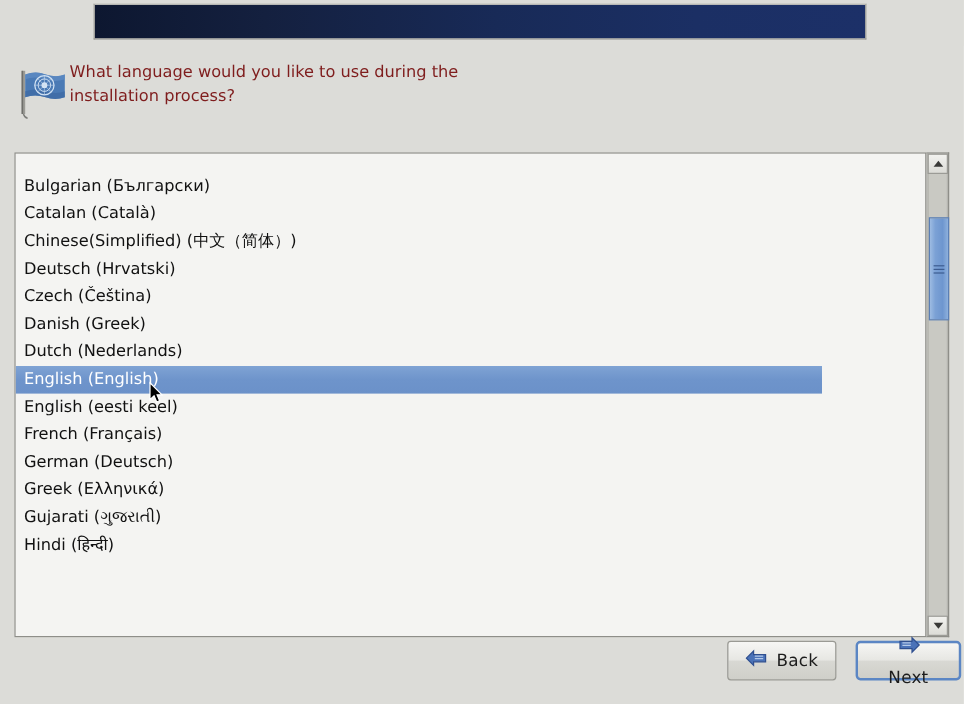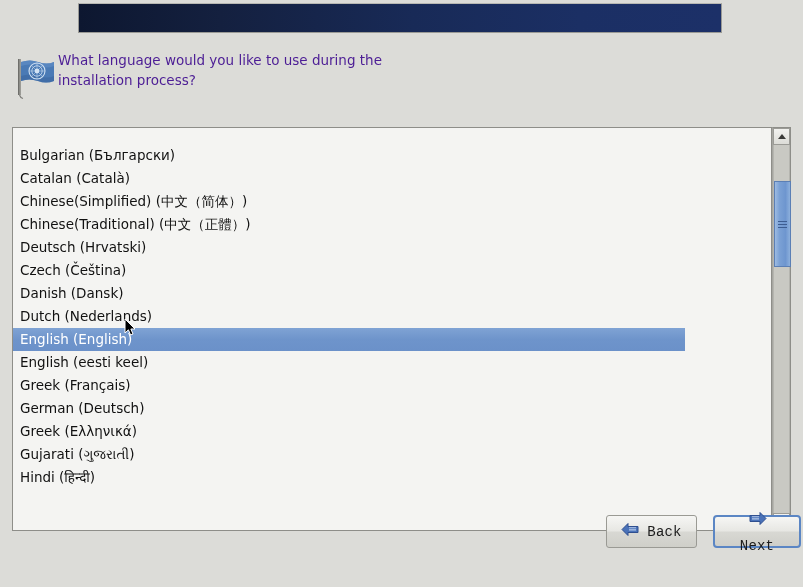--- a/index.html
+++ b/index.html
@@ -56,21 +56,21 @@
     height: 46px;
     display: block;
   }
   .question-text {
     position: absolute;
     left: 58px;
     top: 0px;
     width: 420px;
     font-size: 13.5px;
     line-height: 20px;
-    color: #4c1d95;
+    color: #7f1d1d;
     white-space: pre-line;
   }
 
   
   .listbox {
     position: absolute;
     left: 12px;
     top: 127px;
     width: 760px;
     height: 404px;
@@ -157,24 +157,23 @@
     display: block;
     height: 1px;
     background: #3d5d91;
     margin: 2px 0;
   }
 
   
   .footer {
     position: absolute;
     left: 0;
-    top: 508px;
+    top: 527px;
     width: 641px;
     height: 47px;
-    font-family: Liberation Mono, monospace;
   }
   .btn {
     position: absolute;
     top: 7px;
     height: 33px;
     background: linear-gradient(to bottom, #f6f6f4 0%, #e7e7e3 48%, #d8d8d3 52%, #cfcfc9 100%);
     border: 1px solid #9a9a94;
     border-radius: 3px;
     display: flex;
     align-items: center;
@@ -232,28 +231,27 @@
     </span>
     <div class="question-text">What language would you like to use during the
 installation process?</div>
   </div>
 
   <div class="listbox">
     <div class="list-inner">
         <div class="list-item">Bulgarian (Български)</div>
         <div class="list-item">Catalan (Català)</div>
         <div class="list-item">Chinese(Simplified) (中文（简体）)</div>
-        <div class="list-item">Chinese(Traditional) (中文（正體）)</div>
         <div class="list-item">Deutsch (Hrvatski)</div>
         <div class="list-item">Czech (Čeština)</div>
-        <div class="list-item">Danish (Dansk)</div>
+        <div class="list-item">Danish (Greek)</div>
         <div class="list-item">Dutch (Nederlands)</div>
         <div class="list-item selected">English (English)</div>
         <div class="list-item">English (eesti keel)</div>
-        <div class="list-item">Greek (Français)</div>
+        <div class="list-item">French (Français)</div>
         <div class="list-item">German (Deutsch)</div>
         <div class="list-item">Greek (Ελληνικά)</div>
         <div class="list-item">Gujarati (ગુજરાતી)</div>
         <div class="list-item">Hindi (हिन्दी)</div>
       </div>
   </div>
 
   <div class="scrollbar">
     <div class="sb-btn up">
       <span class="sb-arrow up"></span>

